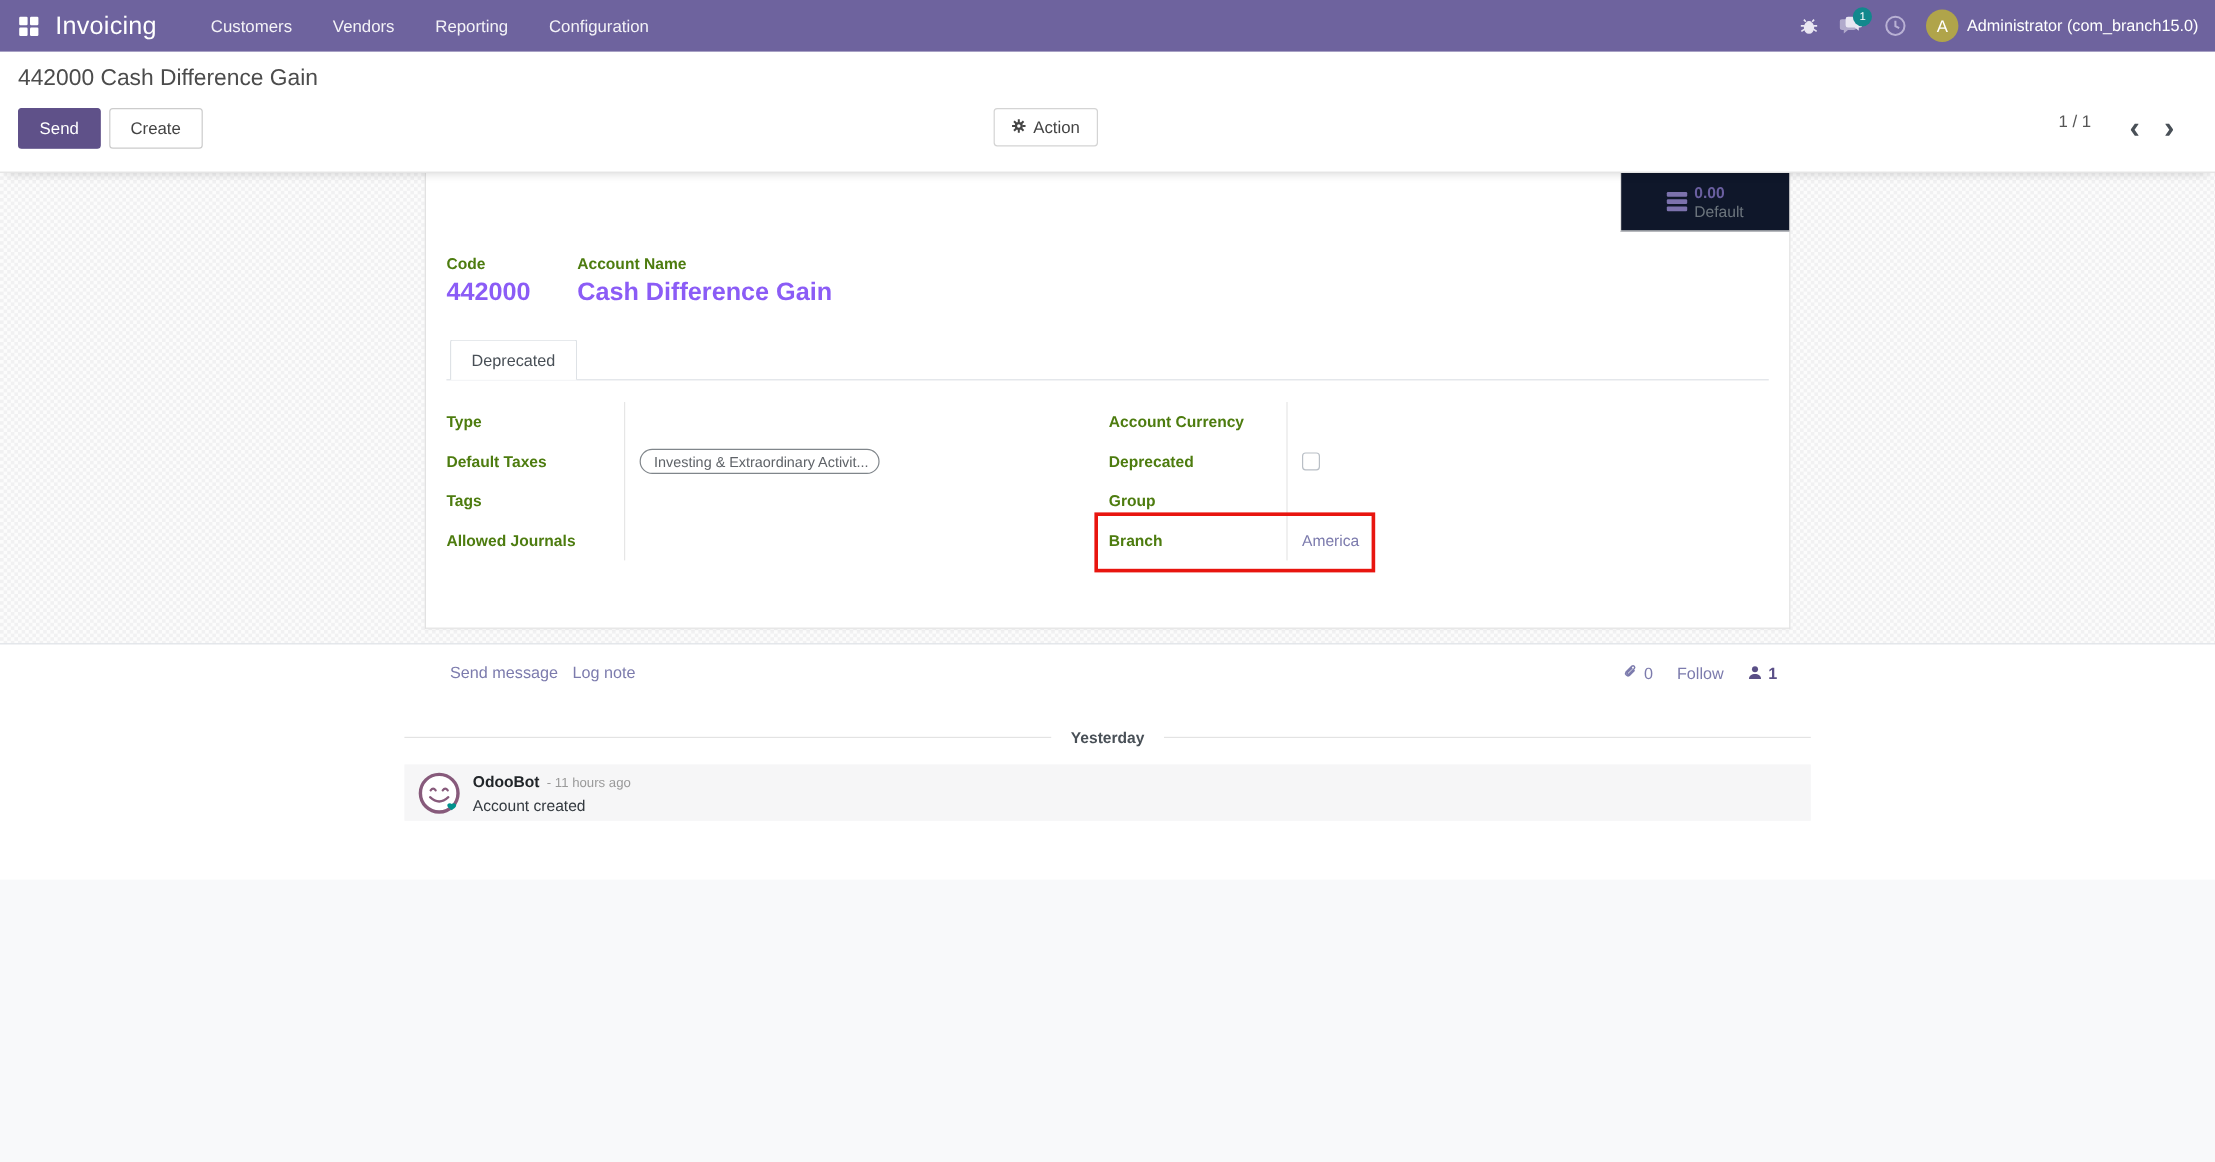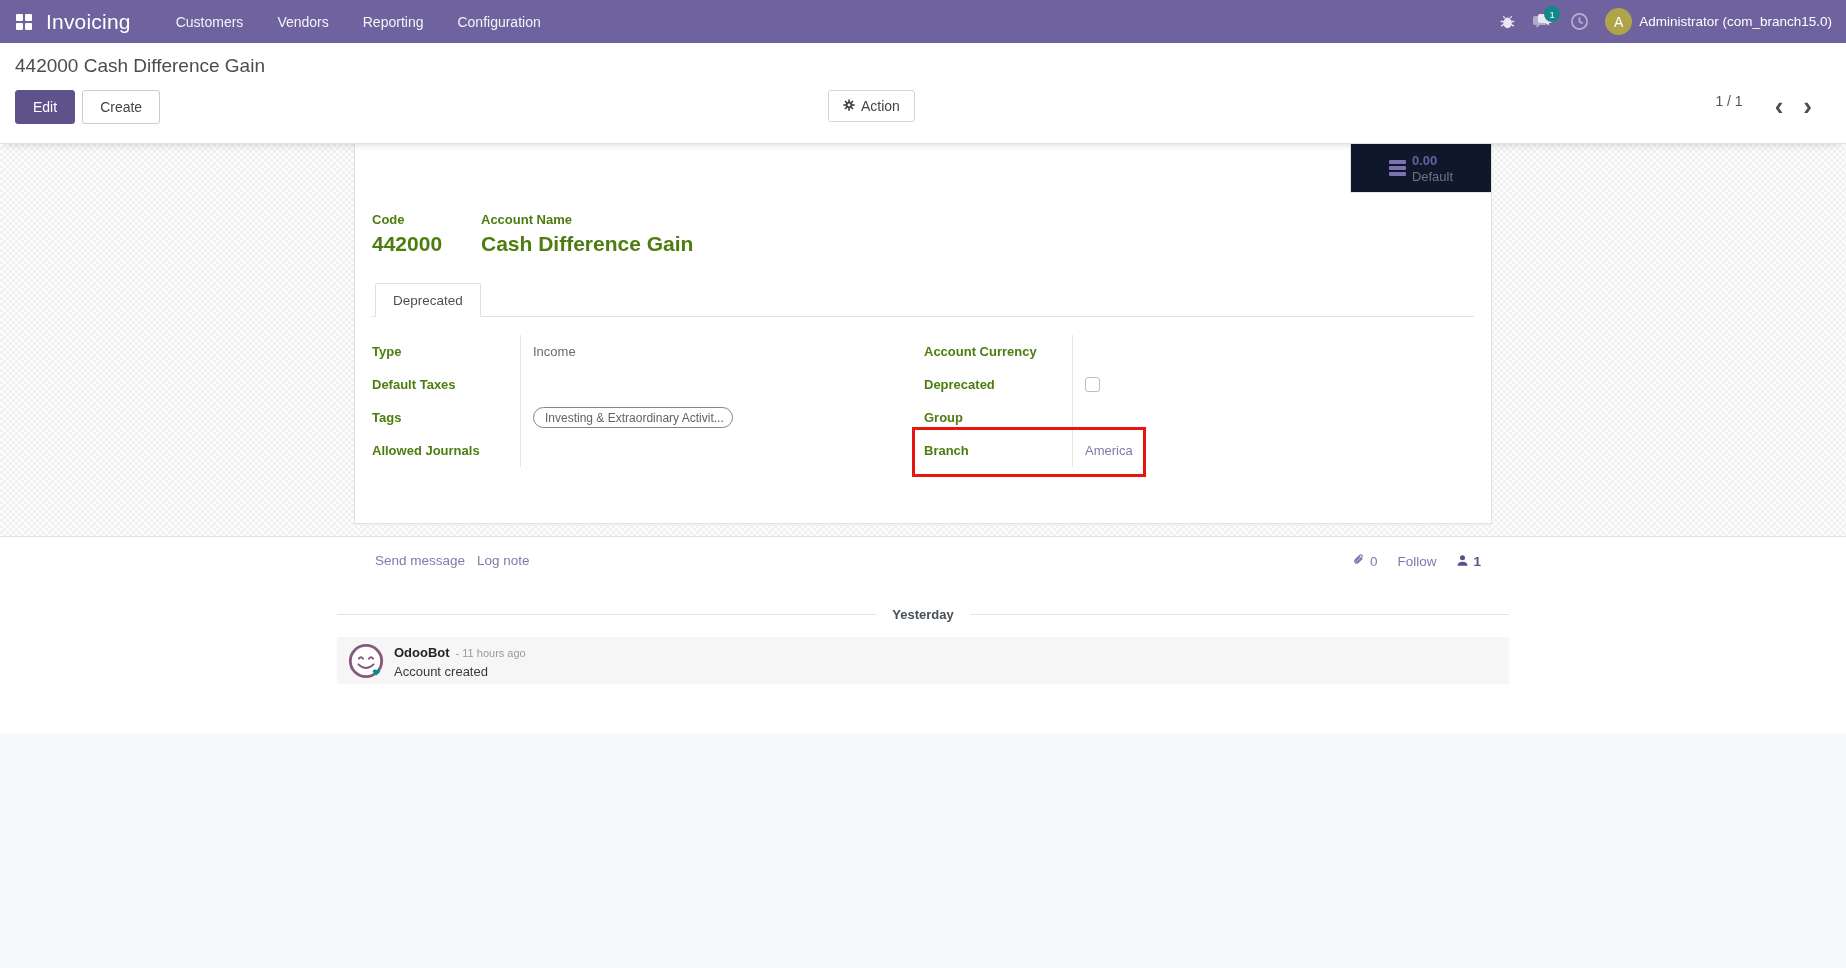--- a/index.html
+++ b/index.html
@@ -51,21 +51,21 @@
   .btn-box{position:absolute;top:0;right:0;width:141px;height:49px;border-left:1px solid #e6e6e6;
     border-bottom:1px solid #e6e6e6;display:flex;align-items:center;justify-content:center;
     gap:6px;cursor:pointer;background:#0f172a;}
   .bars span{display:block;width:17px;height:3.5px;background:#7c72ad;margin:2.5px 0;border-radius:1px;}
   .bal-val{font-size:13px;font-weight:700;color:#6a5fa0;}
   .bal-lbl{font-size:13px;color:#6c757d;margin-top:1px;}
 
   .o-label{font-size:13px;font-weight:700;color:#4d7c0f;}
   .code-block{position:absolute;left:17px;top:68px;}
   .name-block{position:absolute;left:126px;top:68px;}
-  .big-val{font-size:21px;font-weight:700;color:#4d7c0f;margin-top:5px;}
+  .big-val{font-size:21px;font-weight:700;color:#8b5cf6;margin-top:5px;}
 
   .tabs{position:absolute;left:17px;right:17px;top:139px;height:34px;border-bottom:1px solid #dee2e6;}
   .tab{position:absolute;left:3px;bottom:-1px;height:34px;padding:0 17px;background:#fff;
     border:1px solid #dee2e6;border-bottom:1px solid #fff;display:flex;align-items:center;
     font-size:13.5px;color:#495057;cursor:pointer;border-radius:2px 2px 0 0;}
 
   .groups{position:absolute;left:17px;top:191px;right:17px;display:flex;}
   .group{display:flex;}
   .group-left{width:552px;}
   .group-right{flex:1;position:relative;}
@@ -150,21 +150,21 @@
     <div class="user">
       <div class="avatar">A</div>
       <div class="user-name">Administrator (com_branch15.0)</div>
     </div>
   </div>
 </div>
 
 <div class="control-panel">
   <div class="breadcrumb">442000 Cash Difference Gain</div>
   <div class="cp-buttons">
-    <button class="btn primary">Edit</button>
+    <button class="btn primary">Send</button>
     <button class="btn">Create</button>
   </div>
   <div class="btn-action">
     <span>
       <svg width="12" height="12" viewBox="0 0 16 16">
           <g stroke="#444" stroke-width="2.2">
         <line x1="8" y1="0.5" x2="8" y2="4"></line>
             <line x1="8" y1="12" x2="8" y2="15.5"></line>
         <line x1="0.5" y1="8" x2="4" y2="8"></line>
             <line x1="12" y1="8" x2="15.5" y2="8"></line>
@@ -225,23 +225,20 @@
               <span class="o-label">Default Taxes</span>
             </div>
           <div class="frow">
               <span class="o-label">Tags</span>
             </div>
           <div class="frow">
               <span class="o-label">Allowed Journals</span>
             </div>
         </div>
         <div class="values">
-          <div class="frow">
-              <span class="fval">Income</span>
-            </div>
           <div class="frow">
               <span class="fval"></span>
             </div>
           <div class="frow">
               <span class="tag-pill">Investing &amp; Extraordinary Activit...</span>
             </div>
           <div class="frow">
               <span class="fval"></span>
             </div>
         </div>

